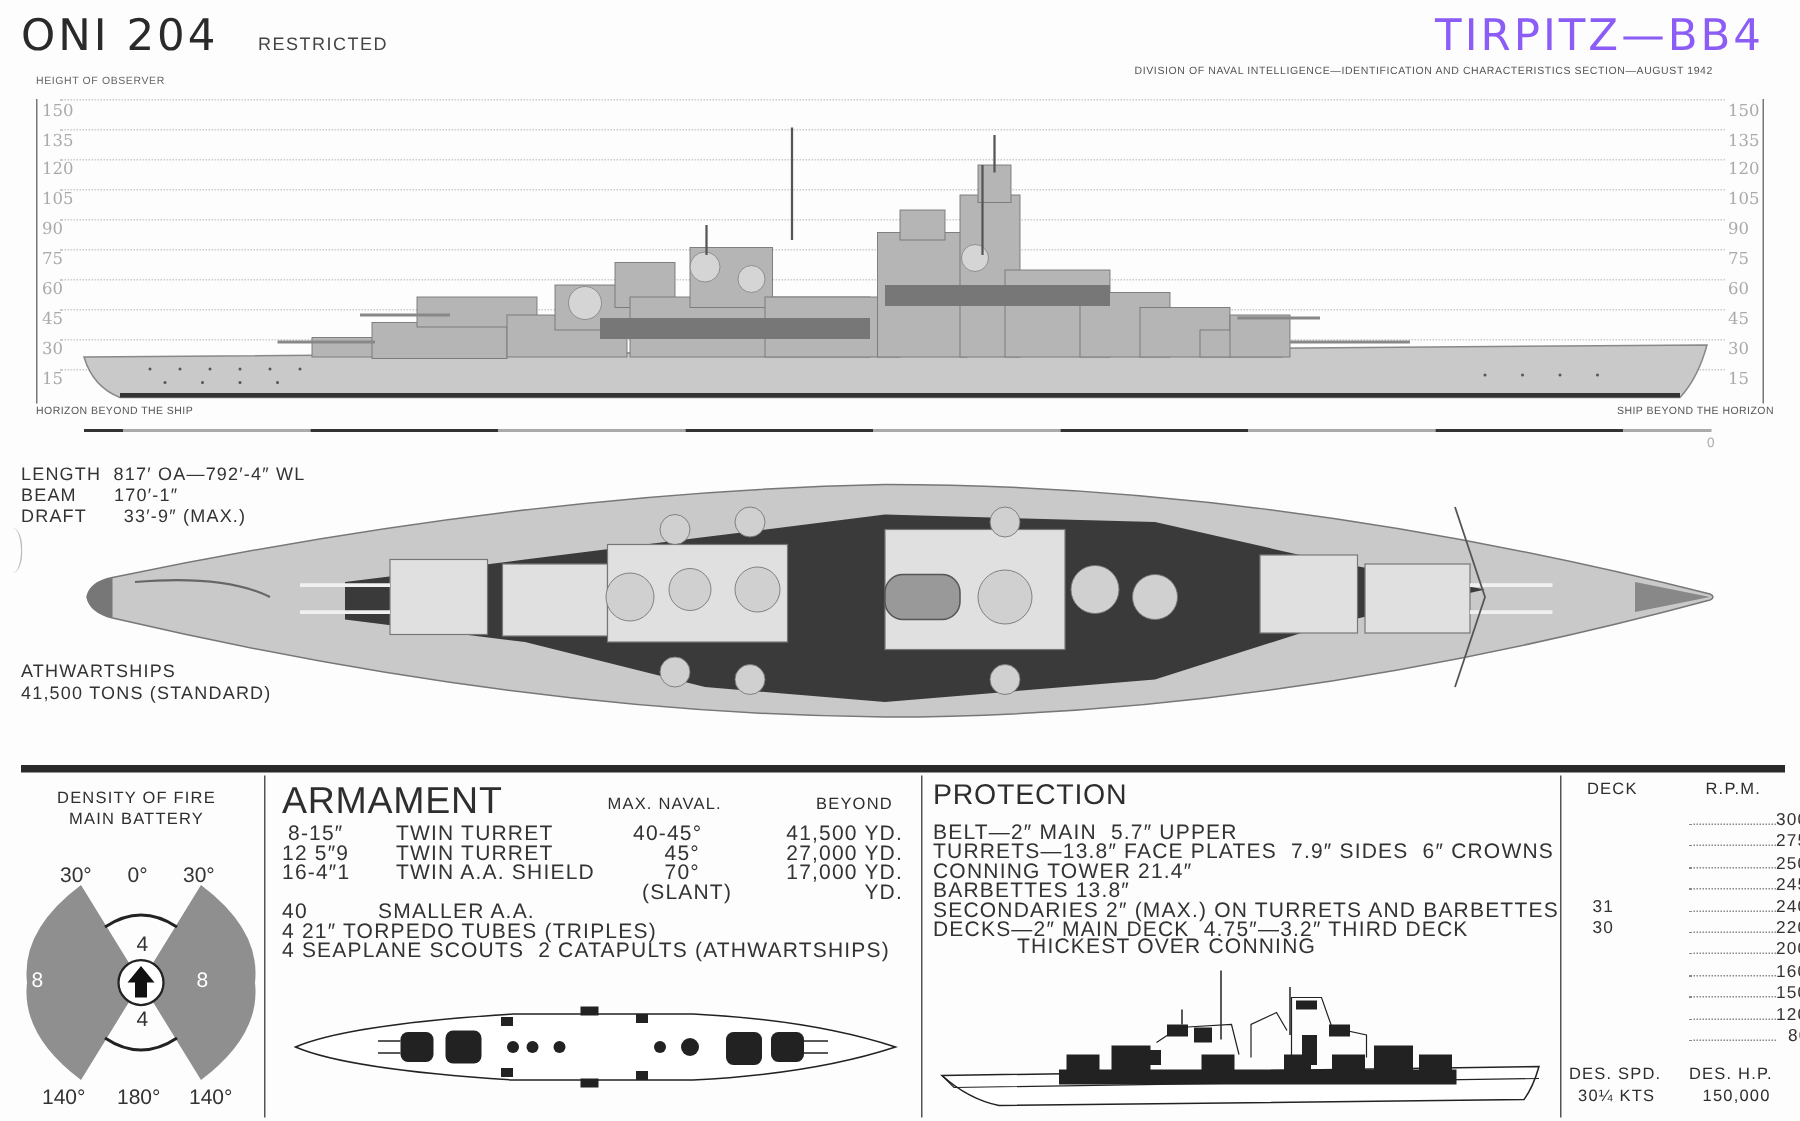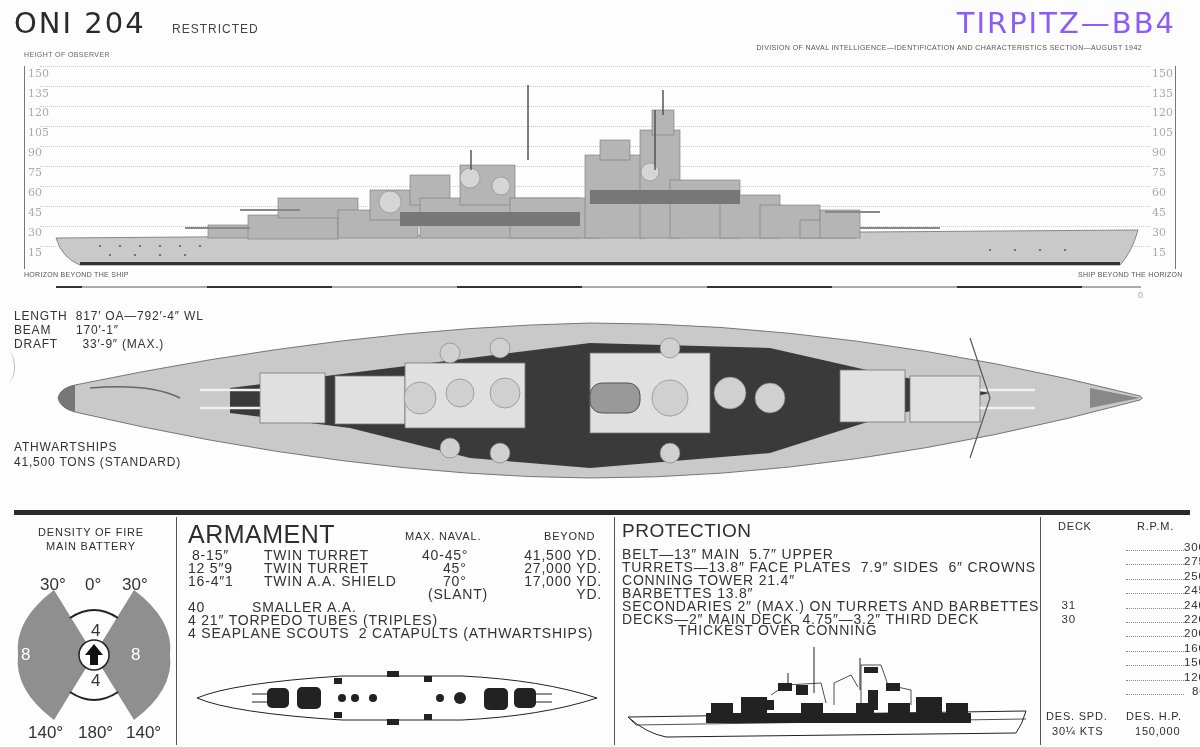--- a/index.html
+++ b/index.html
@@ -21,21 +21,21 @@
   .scalebar{left:56px;top:286px;width:1085px;height:2px;}
   .scalebar span{display:inline-block;height:2px;float:left;}
   .zero{left:1138px;top:290px;font-size:9px;color:#aaa;}
   
   .spec{font-size:12px;letter-spacing:.8px;color:#333;line-height:13px;white-space:pre;}
   
   .divider{left:14px;top:510px;width:1176px;height:5px;background:#2a2a2a;}
   .vline{width:1px;background:#555;}
   
   .density-title{left:12px;top:525px;width:158px;text-align:center;font-size:11px;letter-spacing:.8px;line-height:14px;}
-  .angle{font-size:17px;color:#333;}
+  .angle{font-size:14px;color:#333;}
   .arm-title{left:188px;top:520px;font-size:25px;letter-spacing:.5px;}
   .prot-title{left:622px;top:520px;font-size:19px;letter-spacing:.5px;}
   .colhead{font-size:11px;letter-spacing:.8px;}
   .row{font-size:14px;letter-spacing:.8px;line-height:12.5px;white-space:pre;color:#333;}
   .rpm-row{font-size:11.5px;line-height:14.4px;}
   .dots{display:inline-block;border-bottom:1px dotted #888;width:58px;height:8px;}
 </style>
 </head>
 <body>
 
@@ -295,21 +295,21 @@
   <g stroke="#222" stroke-width="1">
     <line x1="60" y1="26" x2="75" y2="26"></line>
       <line x1="60" y1="34" x2="75" y2="34"></line>
     <line x1="344" y1="26" x2="360" y2="26"></line>
       <line x1="344" y1="34" x2="360" y2="34"></line>
   </g>
 </svg>
 
 <div class="abs prot-title">PROTECTION</div>
 <div>
-  <div class="abs row" style="left:622px;top:548px">BELT—13″ MAIN  5.7″ UPPER</div>
+  <div class="abs row" style="left:622px;top:548px">BELT—2″ MAIN  5.7″ UPPER</div>
   <div class="abs row" style="left:622px;top:561px">TURRETS—13.8″ FACE PLATES  7.9″ SIDES  6″ CROWNS</div>
   <div class="abs row" style="left:622px;top:574px">CONNING TOWER 21.4″</div>
   <div class="abs row" style="left:622px;top:587px">BARBETTES 13.8″</div>
   <div class="abs row" style="left:622px;top:600px">SECONDARIES 2″ (MAX.) ON TURRETS AND BARBETTES</div>
   <div class="abs row" style="left:622px;top:613px">DECKS—2″ MAIN DECK  4.75″—3.2″ THIRD DECK</div>
   <div class="abs row" style="left:622px;top:624px">            THICKEST OVER CONNING</div>
 </div>
 
 <svg class="abs" style="left:626px;top:645px" width="405" height="95">
   <path d="M2 72 L400 66 Q396 80 390 88 L40 92 Q20 88 2 72 Z" fill="#fff" stroke="#222" stroke-width="1"></path>

